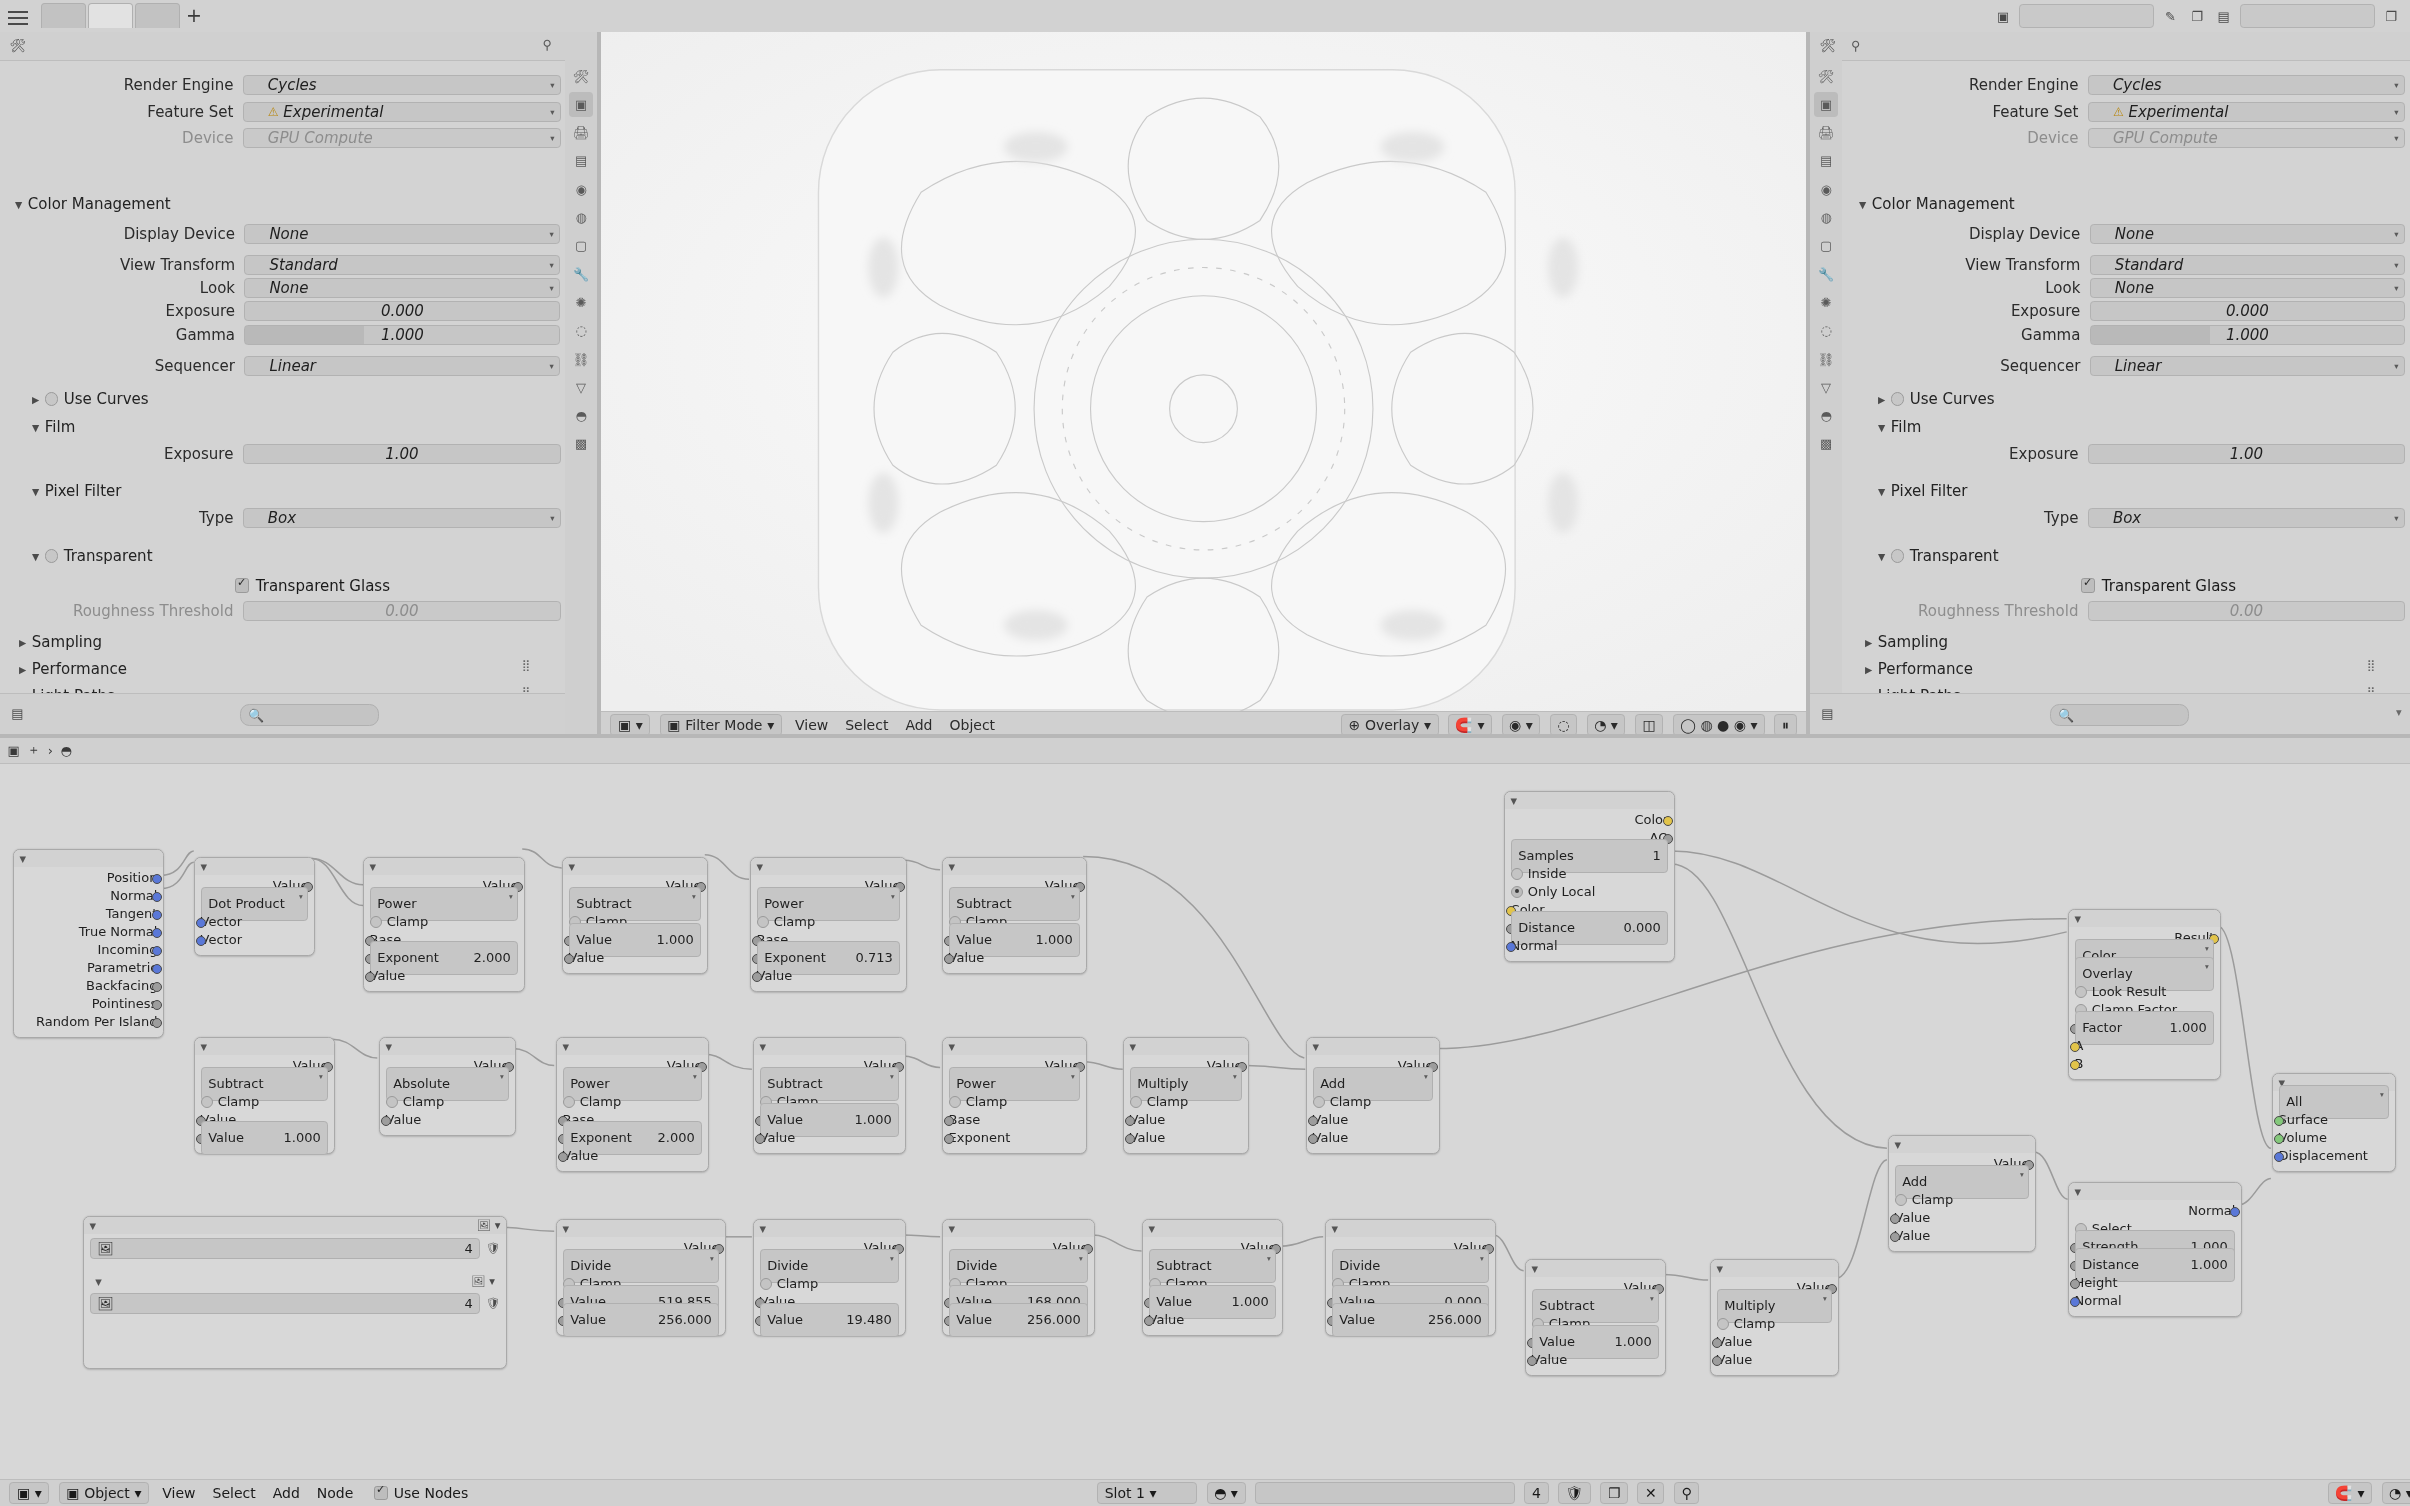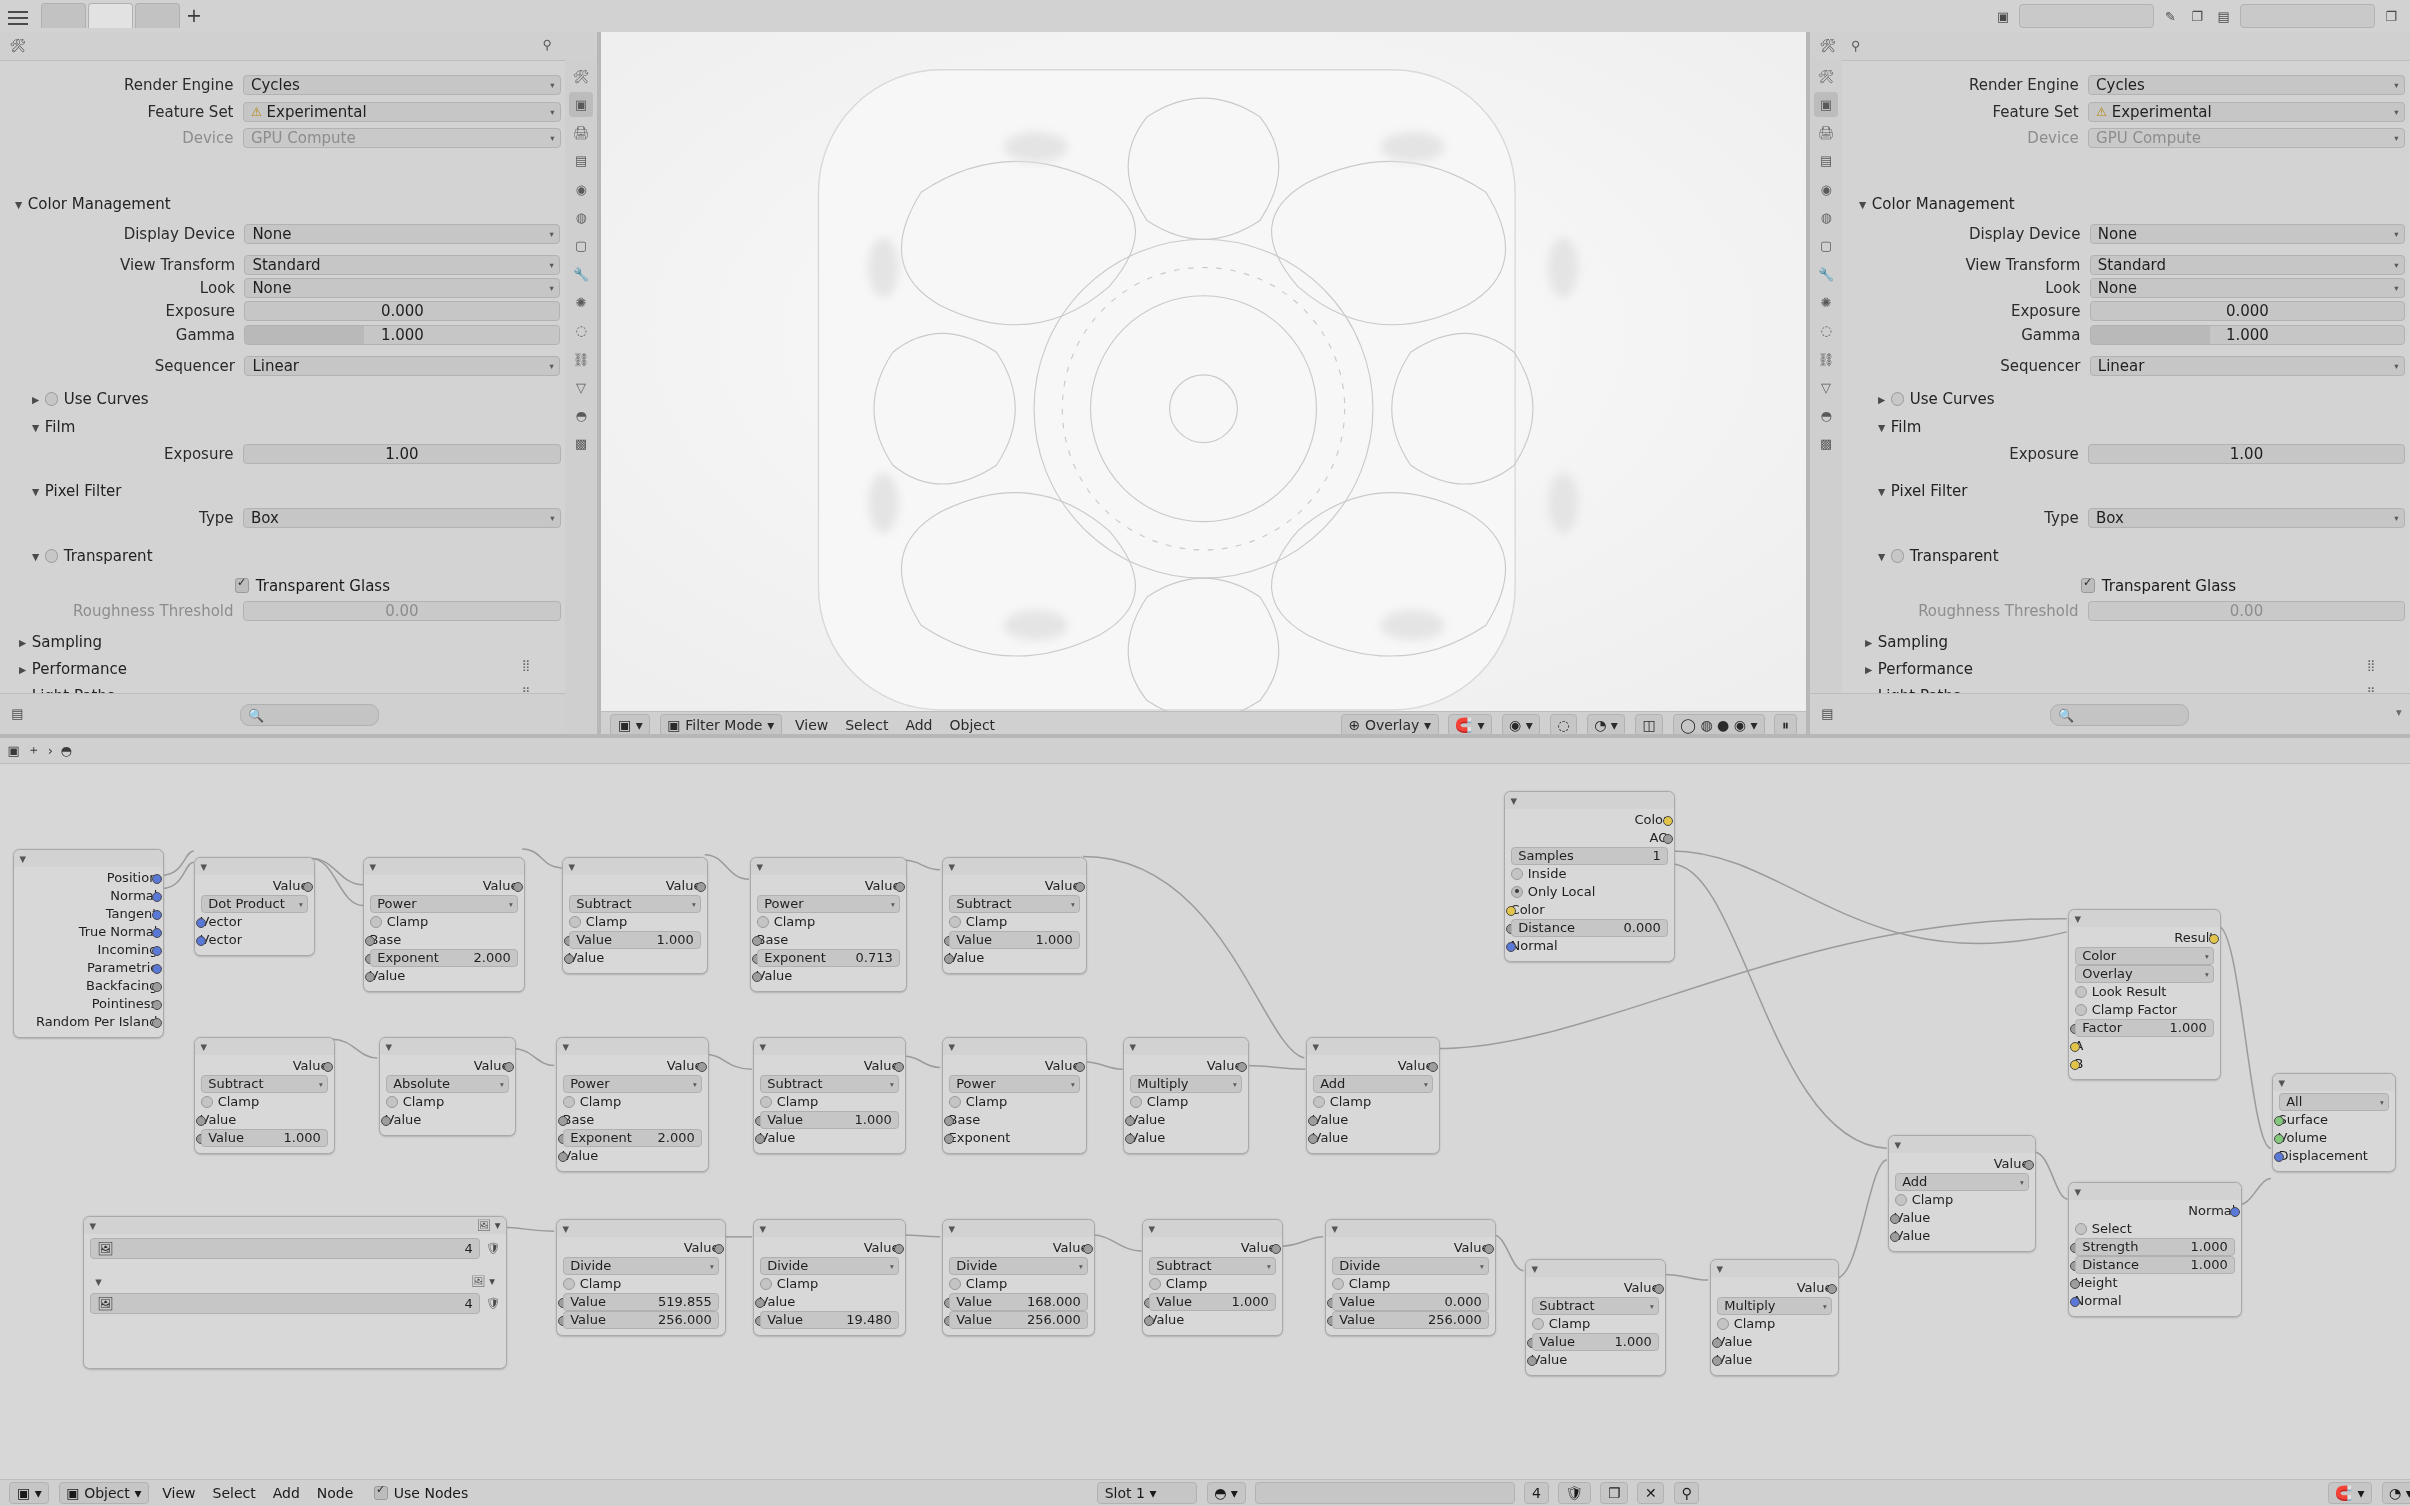--- a/index.html
+++ b/index.html
@@ -20,21 +20,21 @@
 
   
   .panel{position:absolute;background:#d3d3d3;}
   .hdrbar{position:absolute;height:28px;background:#d0d0d0;border-bottom:0.9px solid #bdbdbd;width:100%;top:0;left:0;}
   .prop-nav{position:absolute;top:28px;width:32px;bottom:0;background:#cfcfcf;}
   .prop-nav .pico{width:24.5px;height:24.5px;margin:3.8px 3.8px 0 3.8px;border-radius:3.8px;display:flex;align-items:center;justify-content:center;color:#5a5a5a;font-size:13px;}
   .prop-nav .pico.sel{background:#bcbcbc;}
 
   .prow{position:absolute;height:19px;display:flex;align-items:center;}
   .plabel{text-align:right;padding-right:9.4px;color:#2b2b2b;font-size:15px;white-space:nowrap;}
-  .pfield{height:20px;background:#c6c6c6;border:0.9px solid #b2b2b2;border-radius:3.8px;display:flex;align-items:center;padding:0 7px;color:#1f1f1f;font-size:15px;position:relative;box-sizing:border-box;}
+  .pfield{height:20px;background:#c6c6c6;border:0.9px solid #b2b2b2;border-radius:3.8px;display:flex;align-items:center;padding:0 24px;color:#1f1f1f;font-size:15px;position:relative;box-sizing:border-box;font-style:italic;}
   .pfield.disabled{color:#8d8d8d;background:#c9c9c9;}
   .pfield .caret{position:absolute;right:5.6px;top:50%;transform:translateY(-50%);font-size:8.5px;color:#5a5a5a;}
   .pfield.num{justify-content:center;}
   .pfield.num .v{font-size:15px;}
   .pfield.slider{background:linear-gradient(to right,#b9b9b9 0 38%,#c6c6c6 38% 100%);justify-content:center;}
   .sect{position:absolute;display:flex;align-items:center;gap:5.6px;color:#232323;font-size:15px;}
   .tri{font-size:9.4px;color:#4b4b4b;}
   .warn{color:#b8860b;font-size:12.2px;margin-right:4.7px;}
   .chk{width:12.2px;height:12.2px;border:0.9px solid #9a9a9a;background:#c7c7c7;border-radius:2.8px;display:inline-block;position:relative;}
   .chk.on{background:#bdbdbd;}
@@ -53,21 +53,21 @@
   
   .nodeeditor{position:absolute;left:0;top:738px;width:2411px;height:768px;background:#d7d7d7;}
   .nebar{position:absolute;left:0;top:0;width:100%;height:24.5px;background:#d0d0d0;border-bottom:0.9px solid #bdbdbd;display:flex;align-items:center;gap:7.5px;padding:0 7.5px;font-size:13px;color:#3a3a3a;}
   .nefooter{position:absolute;left:0;bottom:0;width:100%;height:26px;background:#d0d0d0;border-top:0.9px solid #bdbdbd;display:flex;align-items:center;gap:9.4px;padding:0 9.4px;font-size:14px;}
   .node{position:absolute;background:#d8d8d8;border:0.9px solid #a9a9a9;border-radius:6.6px;box-shadow:0 0.9px 1.9px rgba(0,0,0,.18);}
   .nhead{height:17px;border-radius:5.6px 5.6px 0 0;background:#d2d2d2;display:flex;align-items:center;padding:0 5.6px;}
   .nhead .tri{font-size:8.5px;color:#555;}
   .nbody{padding:1.9px 5.6px 6.6px 5.6px;}
   .nrow{height:18px;display:flex;align-items:center;justify-content:flex-end;font-size:13px;color:#1f1f1f;position:relative;}
   .nrow.left{justify-content:flex-start;}
-  .nfield{height:18px;background:#c6c6c6;border:0.9px solid #b0b0b0;border-radius:3.8px;display:flex;align-items:center;padding:0 6.6px;font-size:13px;width:100%;box-sizing:border-box;position:relative;}
+  .nfield{height:34px;background:#c6c6c6;border:0.9px solid #b0b0b0;border-radius:3.8px;display:flex;align-items:center;padding:0 6.6px;font-size:13px;width:100%;box-sizing:border-box;position:relative;}
   .nfield .caret{position:absolute;right:4.7px;top:3.8px;font-size:7.5px;color:#5a5a5a;}
   .sock{position:absolute;width:8.5px;height:8.5px;border-radius:50%;border:0.9px solid #4a4a4a;}
   .sock.l{left:-4.7px;}
   .sock.r{right:-4.7px;}
   .s-gray{background:#9d9d9d;}
   .s-yellow{background:#e2c44a;}
   .s-blue{background:#5a78d8;}
   .s-green{background:#84c87b;}
   .nradio{width:10.4px;height:10.4px;border:0.9px solid #9a9a9a;background:#c4c4c4;border-radius:50%;margin-right:4.7px;display:inline-block;}
   .nradio.on{background:#bdbdbd;}

